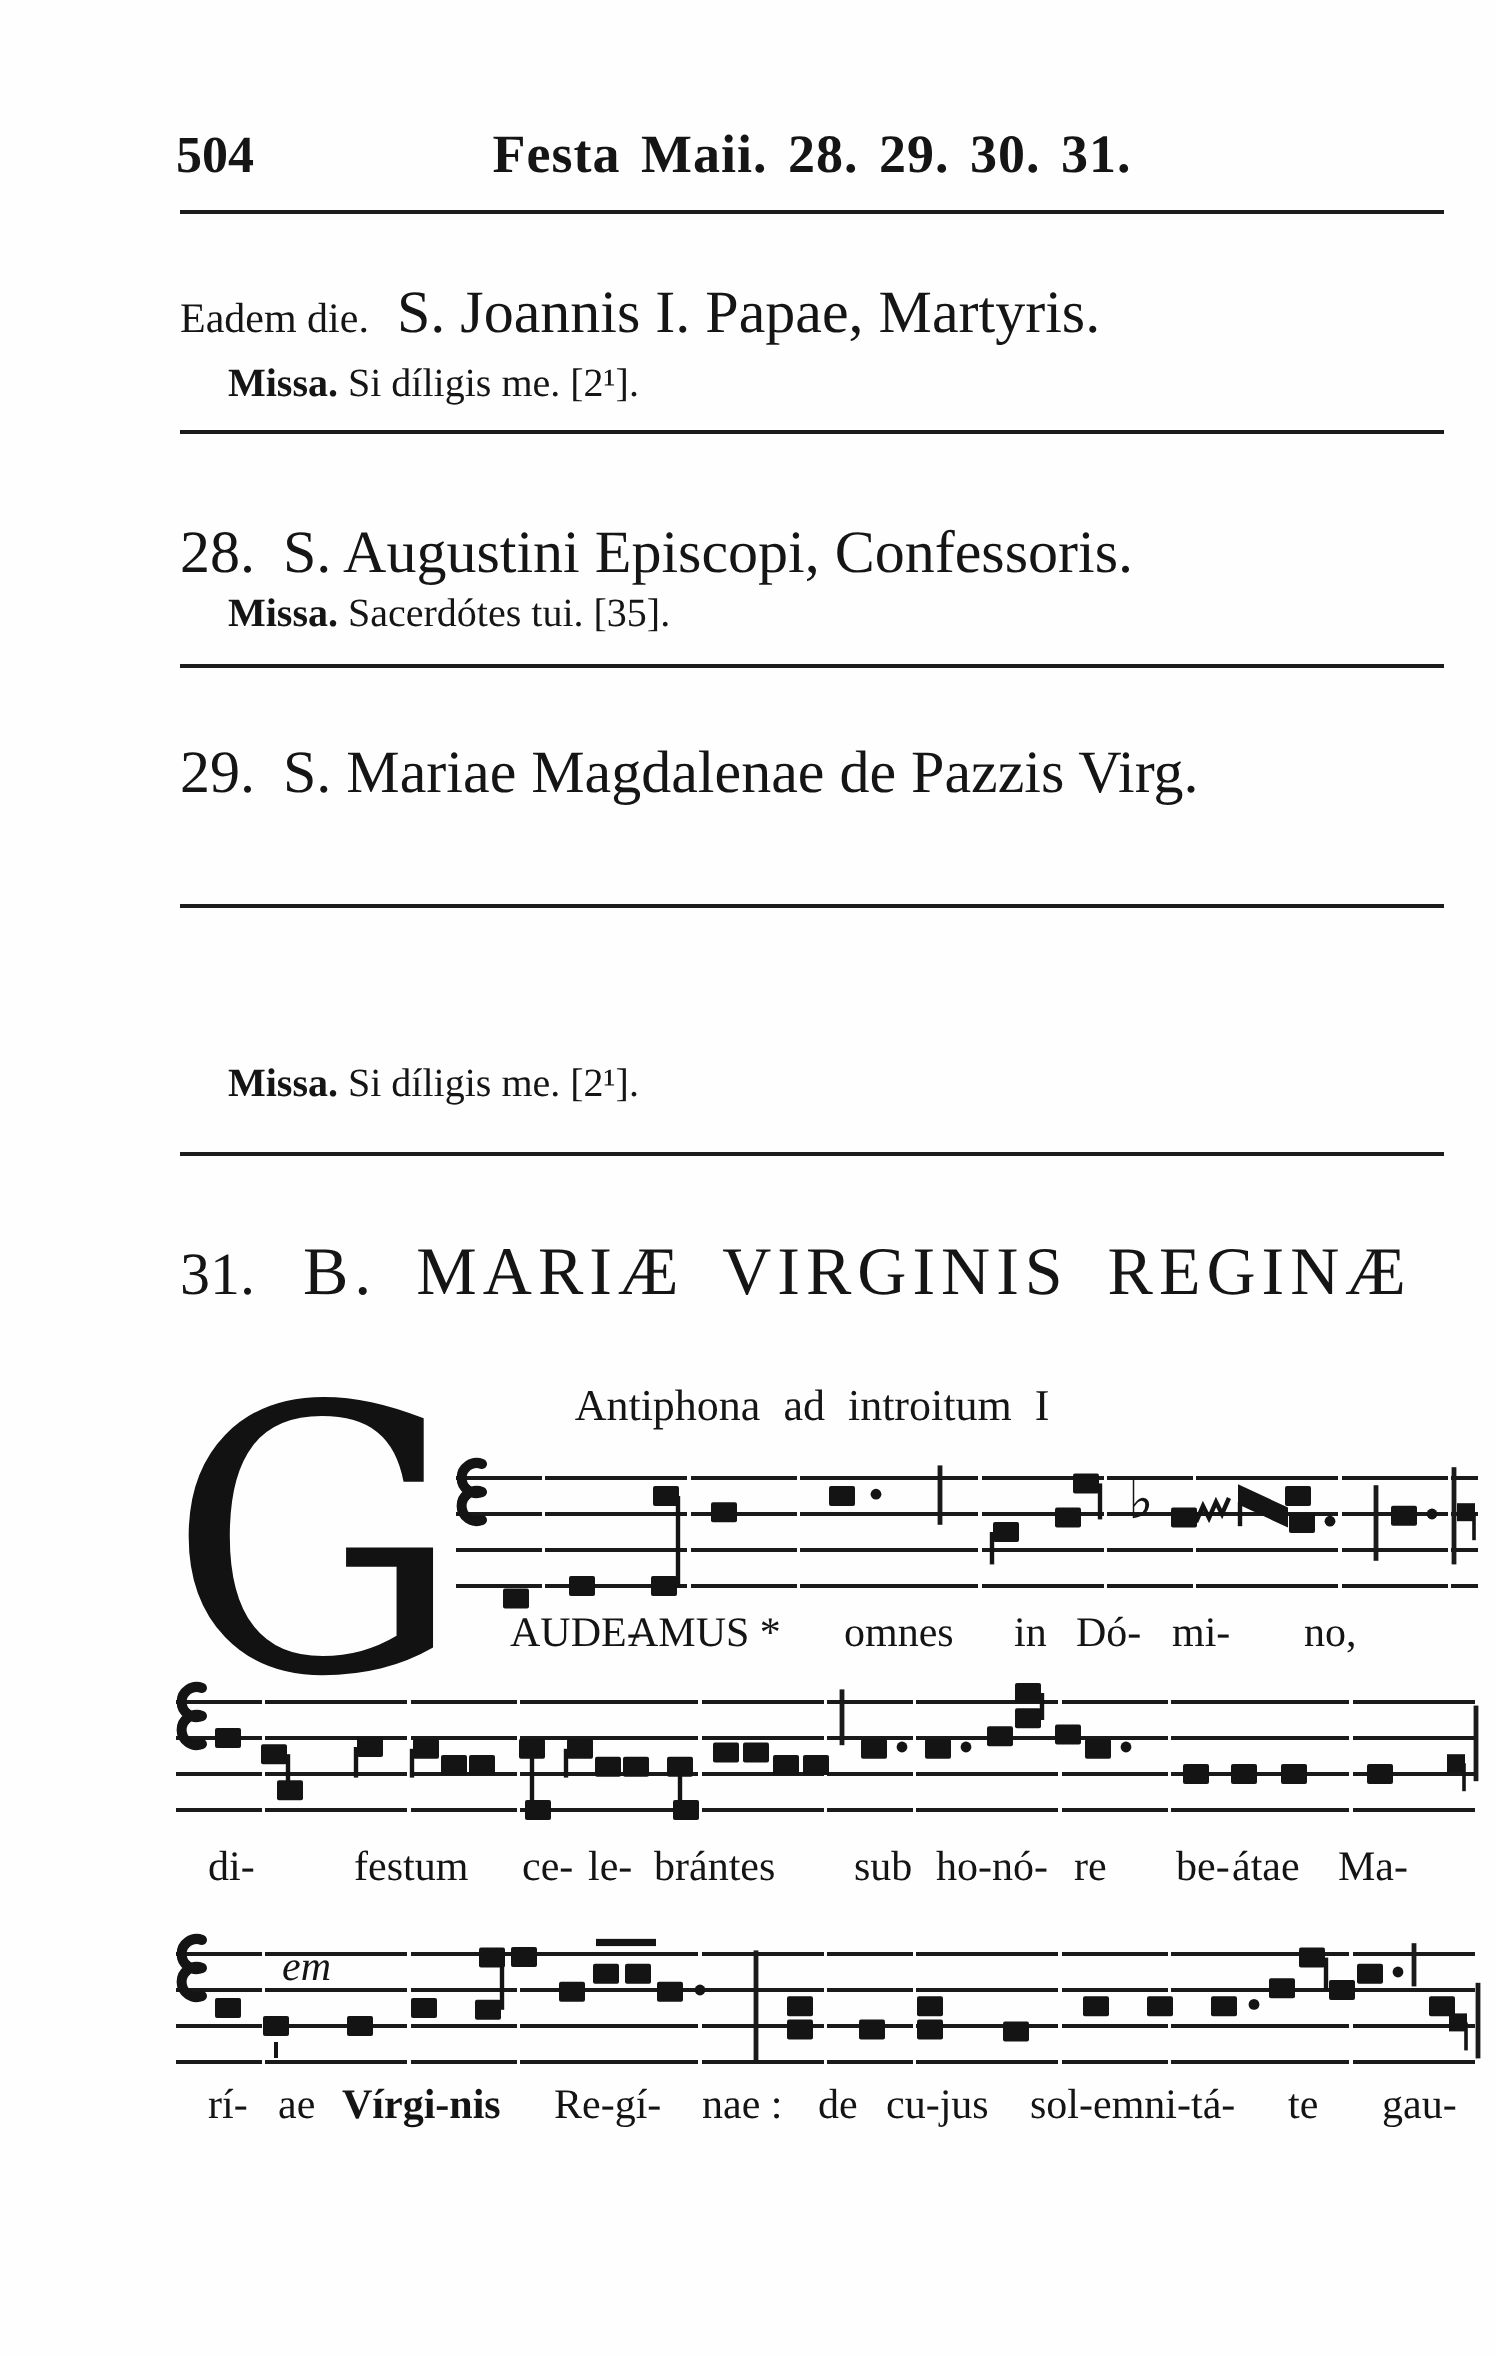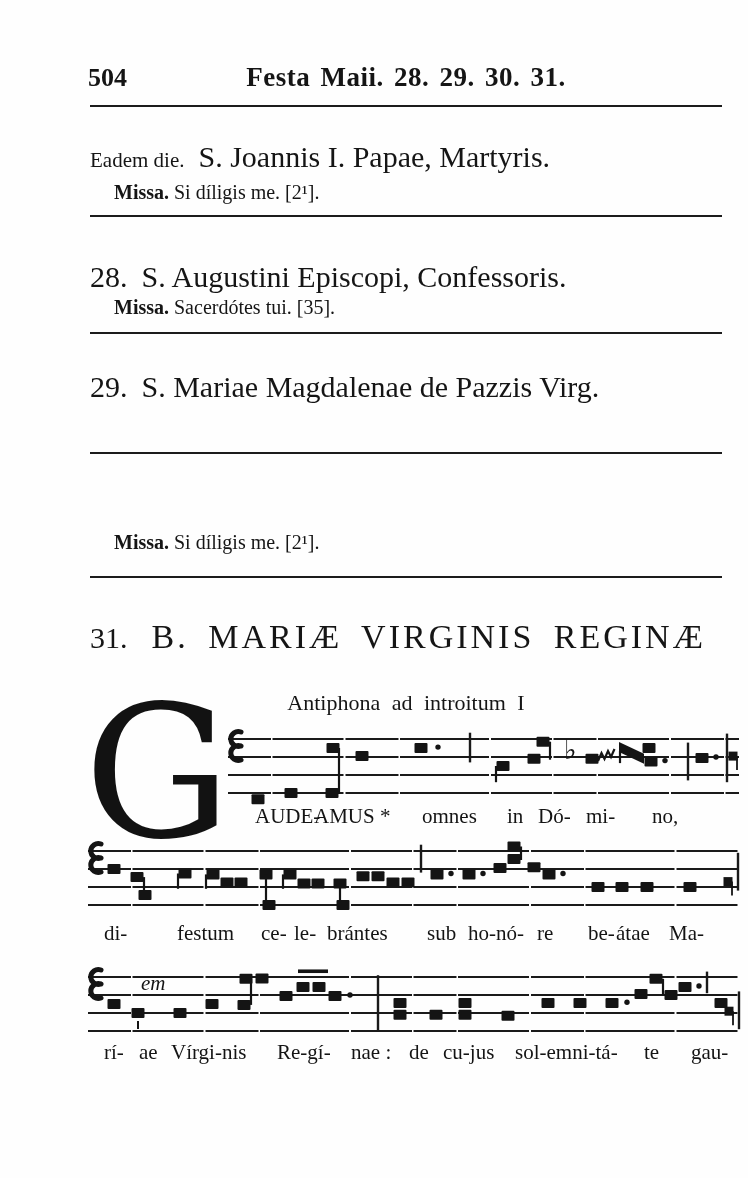--- a/index.html
+++ b/index.html
@@ -215,21 +215,21 @@
       <span class="lyr" style="left: 294px; top: 921px; font-family: Liberation Serif, serif;">le-</span>
       <span class="lyr" style="left: 327px; top: 921px;">brántes</span>
       <span class="lyr" style="left: 427px; top: 921px;">sub</span>
       <span class="lyr" style="left: 468px; top: 921px;">ho-nó-</span>
       <span class="lyr" style="left: 537px; top: 921px;">re</span>
       <span class="lyr" style="left: 588px; top: 921px; text-align: center;">be-</span>
       <span class="lyr" style="left: 616px; top: 921px;">átae</span>
       <span class="lyr" style="left: 669px; top: 921px;">Ma-</span>
       <span class="lyr" style="left: 104px; top: 1040px;">rí-</span>
       <span class="lyr" style="left: 139px; top: 1040px;">ae</span>
-      <span class="lyr" style="left: 171px; top: 1040px;">Vírgi-nis</span>
+      <span class="lyr" style="left: 171px; top: 1040px; font-weight: bold;">Vírgi-nis</span>
       <span class="lyr" style="left: 277px; top: 1040px;">Re-gí-</span>
       <span class="lyr" style="left: 351px; top: 1040px;">nae :</span>
       <span class="lyr" style="left: 409px; top: 1040px;">de</span>
       <span class="lyr" style="left: 443px; top: 1040px;">cu-jus</span>
       <span class="lyr" style="left: 515px; top: 1040px;">sol-emni-tá-</span>
       <span class="lyr" style="left: 644px; top: 1040px;">te</span>
       <span class="lyr" style="left: 691px; top: 1040px;">gau-</span>
     </div>
 
 </div>

